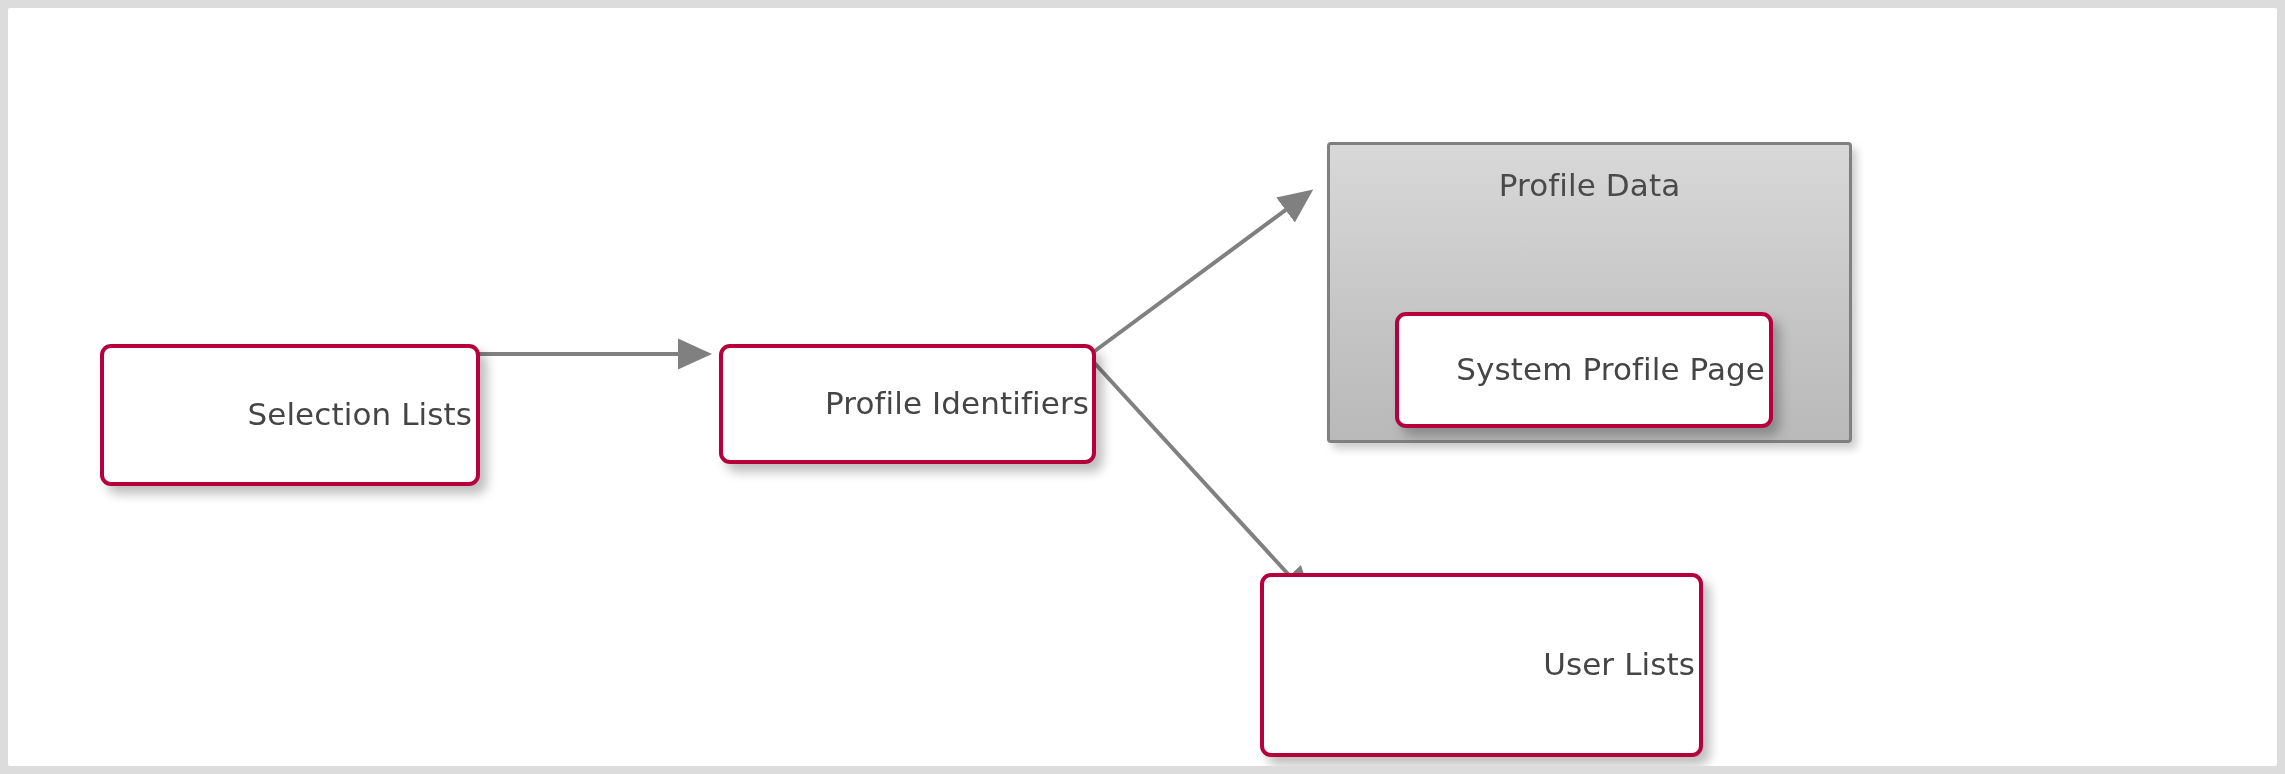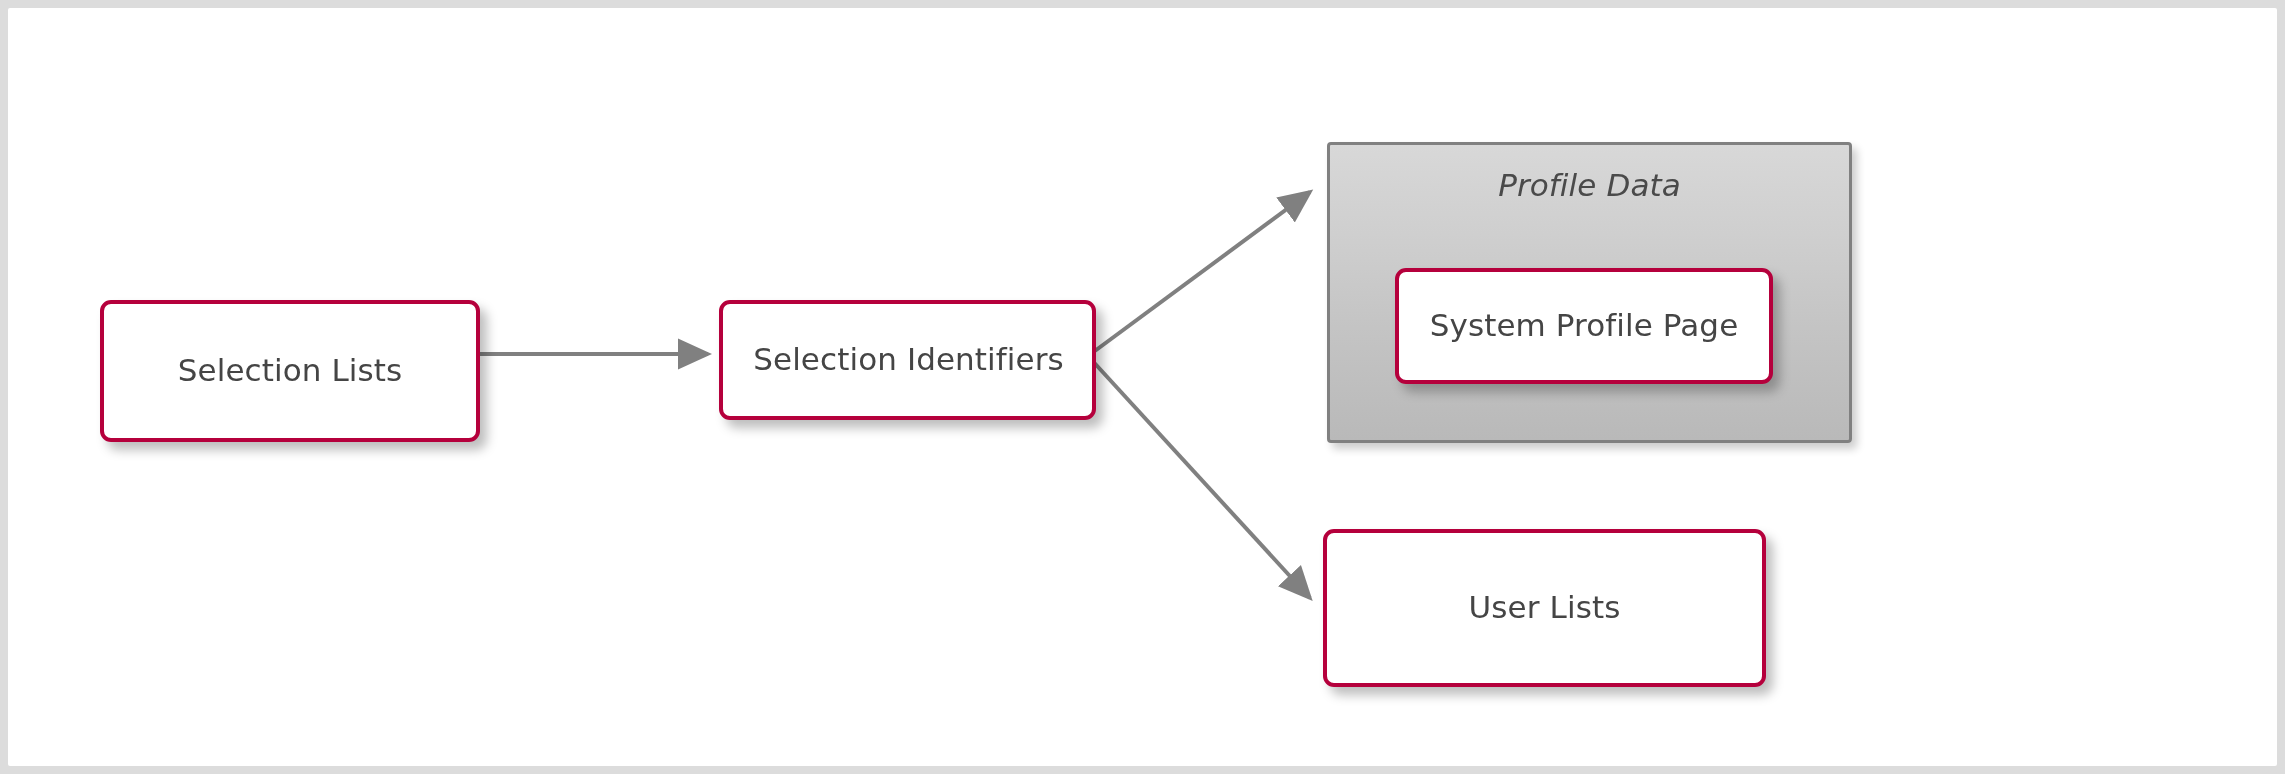--- a/index.html
+++ b/index.html
@@ -39,65 +39,65 @@
   }
 
   
   .node {
     position: absolute;
     background: #ffffff;
     border: 4px solid #b5003c;
     border-radius: 11px;
     display: flex;
     align-items: center;
-    justify-content: center;
+    justify-content: flex-end;
     text-align: center;
     color: #454545;
     font-size: 31px;
     line-height: 1.22;
     letter-spacing: 0.1px;
     box-shadow: 7px 8px 11px rgba(0,0,0,0.26);
     white-space: nowrap;
+    margin-top: 44px;
   }
   .node .node-label { display: block; padding: 0 4px; }
 
   
   #node-selection-lists {
     left: 92px;  top: 292px;  width: 380px; height: 142px;
   }
   #node-personal-identifiers {
     left: 711px; top: 292px;  width: 377px; height: 120px;
   }
   #node-personal-identifiers .node-label {
     
     transform: translateX(1px);
   }
   #node-user-lists {
-    left: 1315px; top: 521px; width: 443px; height: 158px;
+    left: 1252px; top: 521px; width: 443px; height: 184px;
   }
 
   
   #group-profile-data {
     position: absolute;
     left: 1319px; top: 134px;
     width: 525px; height: 301px;
     background: linear-gradient(to bottom, #d8d8d8 0%, #cfcfcf 30%, #c4c4c4 62%, #b9b9b9 100%);
     border: 3px solid #808080;
     border-radius: 4px;
     box-shadow: 5px 6px 9px rgba(0,0,0,0.20);
   }
   #group-profile-data-title {
     position: absolute;
     left: 0; top: 22px;
     width: 100%;
     text-align: center;
     color: #4a4a4a;
     font-size: 31px;
     letter-spacing: 0.1px;
-    font-style: italic;
   }
   #node-system-profile-page {
     left: 65px; top: 123px; width: 378px; height: 116px;
     font-size: 31px;
     white-space: normal;
   }
   #node-system-profile-page .node-label { white-space: normal; }
 
 </style>
 </head>
@@ -118,21 +118,21 @@
       <line x1="1080" y1="348" x2="1302" y2="184" stroke="#808080" stroke-width="4" marker-end="url(#arrowhead)"></line>
 
       <line x1="1080" y1="348" x2="1302" y2="590" stroke="#808080" stroke-width="4" marker-end="url(#arrowhead)"></line>
     </svg>
 
     <div class="node" id="node-selection-lists">
       <span class="node-label">Selection Lists</span>
     </div>
 
     <div class="node" id="node-personal-identifiers">
-      <span class="node-label">Selection Identifiers</span>
+      <span class="node-label">Profile Identifiers</span>
     </div>
 
     <div id="group-profile-data">
       <div id="group-profile-data-title">Profile Data</div>
 
       <div class="node" id="node-system-profile-page">
         <span class="node-label">System Profile Page</span>
       </div>
     </div>
 

